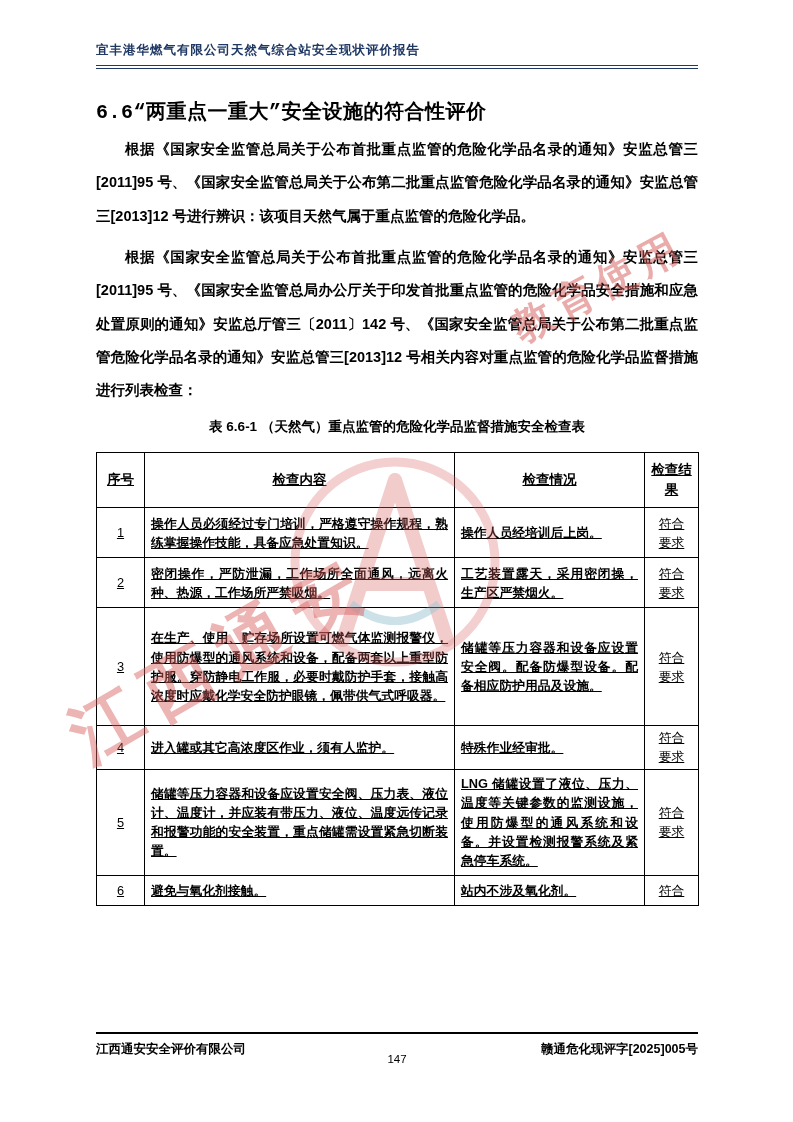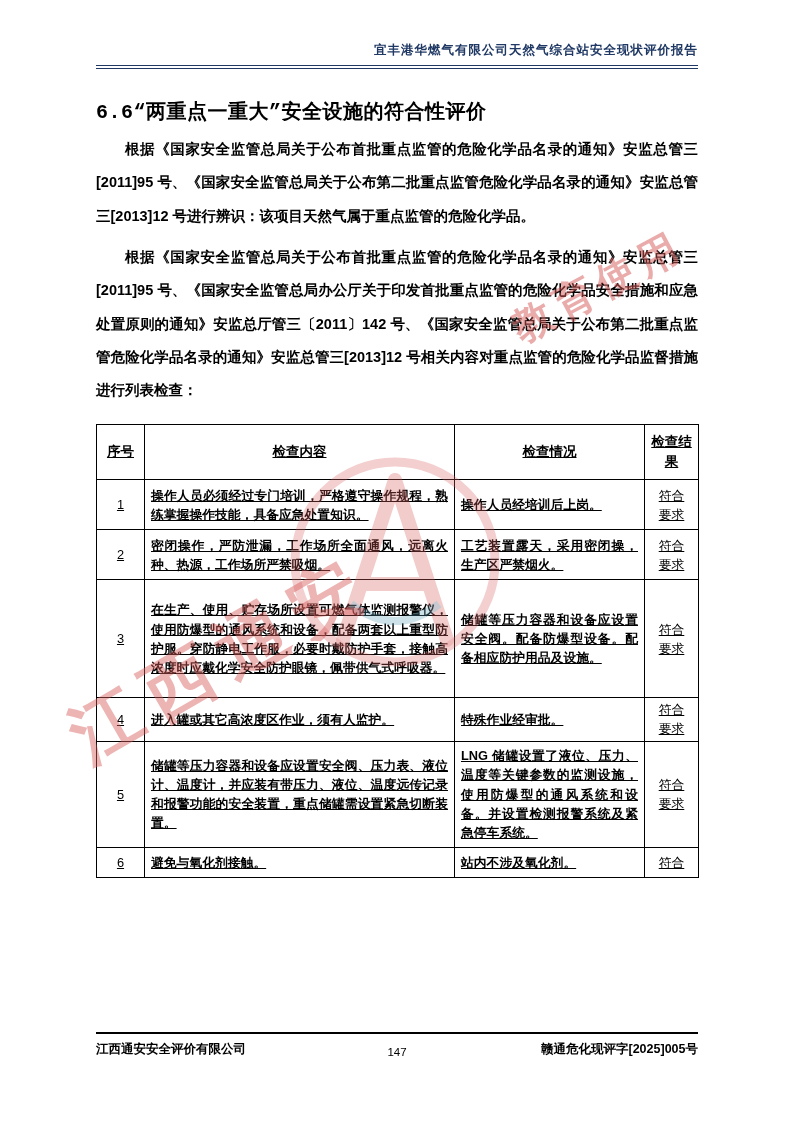--- a/index.html
+++ b/index.html
@@ -10,21 +10,21 @@
     margin:0 auto;
     background:#ffffff;
     outline:1px solid #c9c9c9;
     overflow:hidden;
     font-family:"Liberation Sans", sans-serif;
     color:#000;
   }
   
   .page-header {
     position:absolute; top:42px; left:96px; right:95px;
-    text-align:right;
+    text-align:left;
   }
   .header-title {
     display:block;
     font-size:12.5px; font-weight:bold; letter-spacing:1px;
     color:#1f3864;
     padding-bottom:6px;
     border-bottom:4px double #1f3864;
   }
   
   .content { position:absolute; top:84px; left:96px; right:95px; }
@@ -75,21 +75,21 @@
   .page-footer {
     position:absolute; left:96px; right:95px; top:1032px;
     border-top:2px solid #000;
     padding-top:7px;
     font-size:12.5px;
     display:flex; justify-content:space-between; align-items:flex-start;
   }
   .footer-company { font-weight:bold; }
   .footer-page {
     position:absolute; left:50%; transform:translateX(-50%);
-    font-size:11.5px; top:12px;
+    font-size:11.5px; top:19px;
   }
   .footer-docno { font-weight:bold; }
   
   .watermark {
     position:absolute; inset:0; z-index:5;
     pointer-events:none;
   }
   .wm-text {
     position:absolute;
     font-weight:bold;
@@ -112,20 +112,21 @@
 
   <div class="content">
 
     <div class="h-section">6.6“两重点一重大”安全设施的符合性评价</div>
 
 
     <p class="para">根据《国家安全监管总局关于公布首批重点监管的危险化学品名录的通知》安监总管三[2011]95 号、《国家安全监管总局关于公布第二批重点监管危险化学品名录的通知》安监总管三[2013]12 号进行辨识：该项目天然气属于重点监管的危险化学品。</p>
 
     <p class="para">根据《国家安全监管总局关于公布首批重点监管的危险化学品名录的通知》安监总管三[2011]95 号、《国家安全监管总局办公厅关于印发首批重点监管的危险化学品安全措施和应急处置原则的通知》安监总厅管三〔2011〕142 号、《国家安全监管总局关于公布第二批重点监管危险化学品名录的通知》安监总管三[2013]12 号相关内容对重点监管的危险化学品监督措施进行列表检查：</p>
 
+    <div class="table-caption">表 6.6-1 （天然气）重点监管的危险化学品监督措施安全检查表</div>
 
     <table class="checklist">
       <colgroup>
         <col style="width:48px">
         <col style="width:310px">
         <col style="width:190px">
         <col style="width:54px">
       </colgroup>
       <thead>
         <tr>

